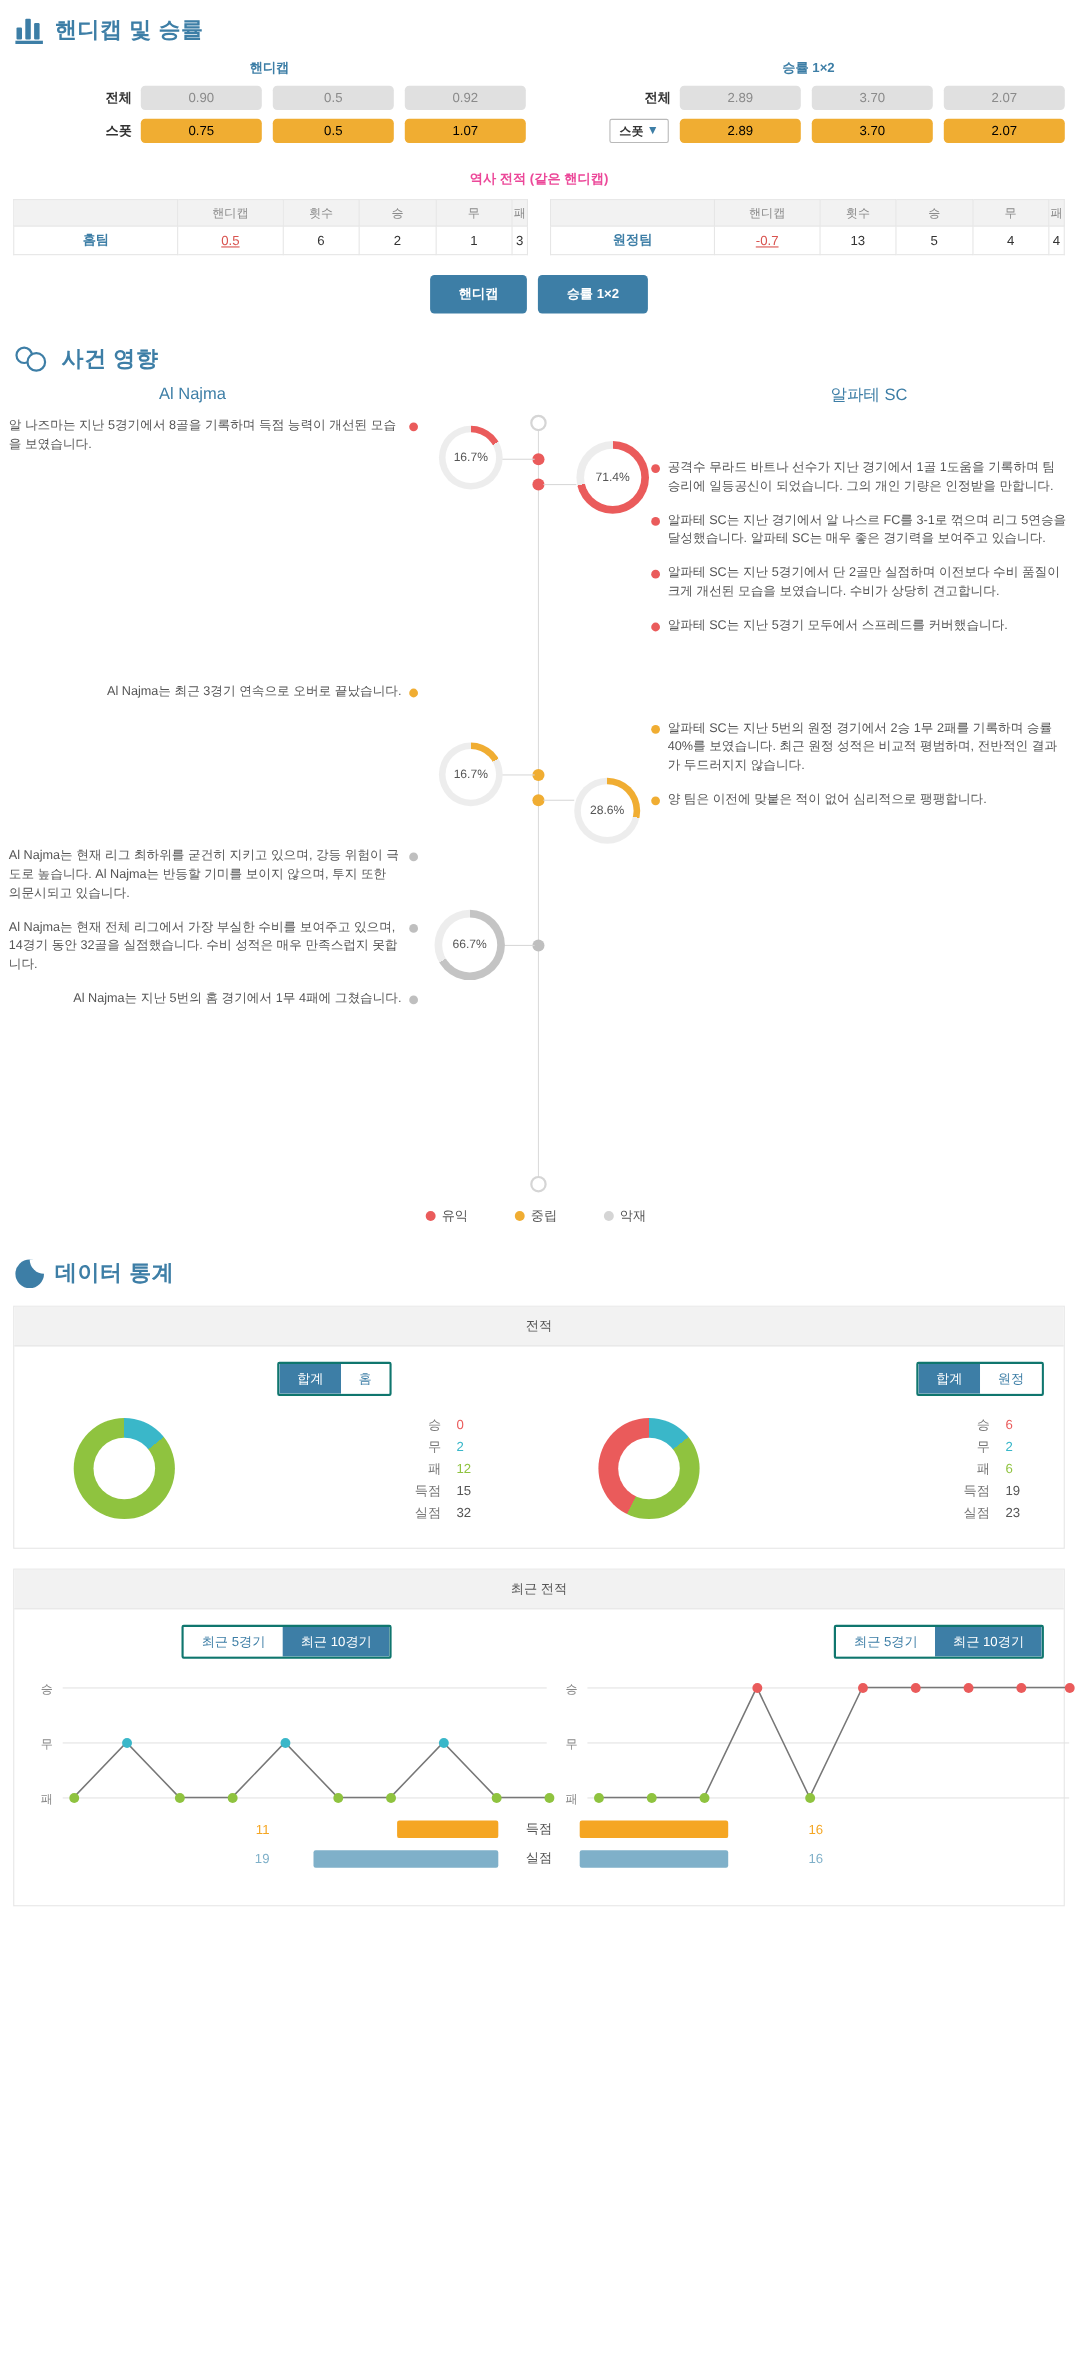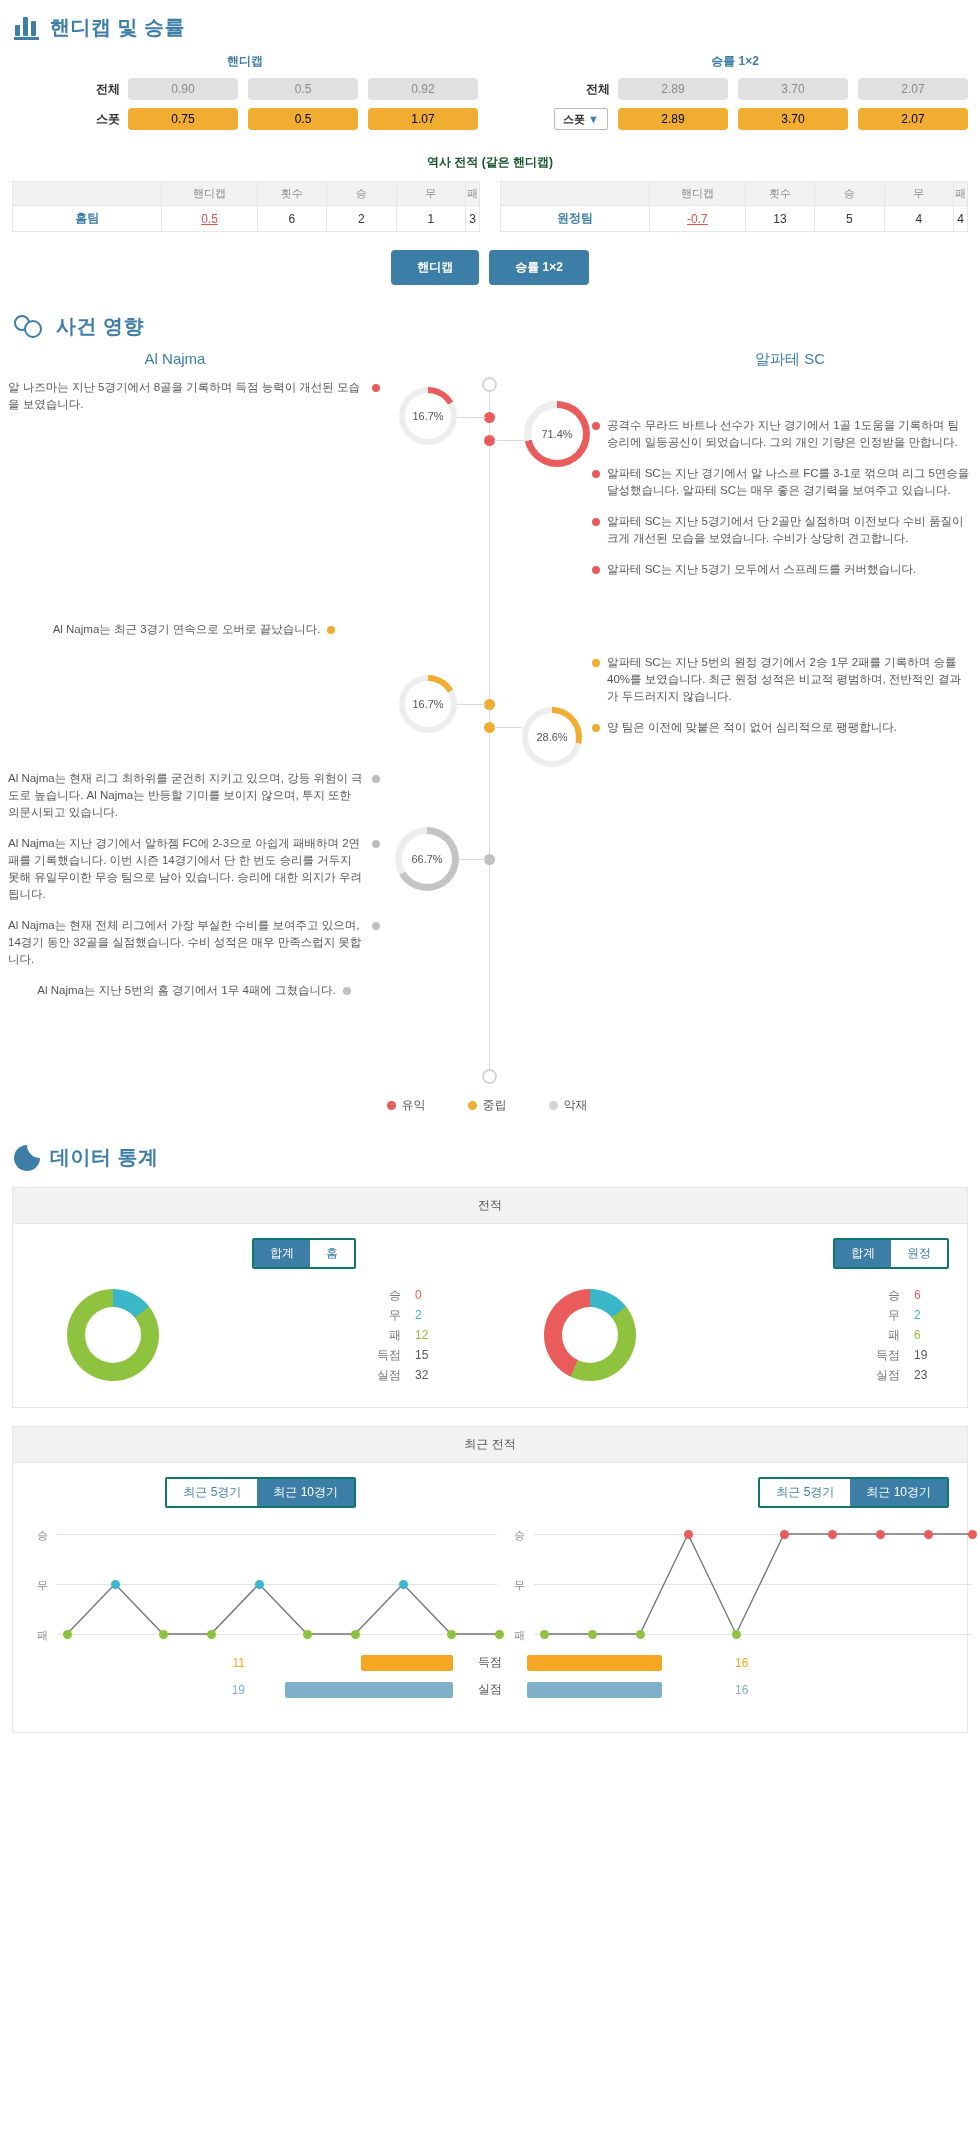--- a/index.html
+++ b/index.html
@@ -48,21 +48,21 @@
   .odds-cell.hl { background:#f0ad32; color:#000000; }
   .odds-cell:last-child { margin-right:0; }
   .select-box {
     width:54px; height:22px; border:1px solid #b9b9b9; border-radius:2px; background:#fff;
     font-size:11px; color:#333; display:flex; align-items:center; justify-content:center; gap:3px;
     margin-right:10px; font-weight:bold;
   }
   .select-box .chev { color:#3d7ea6; font-size:11px; }
 
   
-  .hist-title { text-align:center; font-size:12px; font-weight:bold; color:#14532d; padding:16px 0 10px; }
+  .hist-title { text-align:center; font-size:12px; font-weight:bold; color:#ec4899; padding:16px 0 10px; }
   .hist-wrap { display:flex; justify-content:space-between; padding:0 12px; }
   table.hist { width:468px; border-collapse:collapse; font-size:12px; }
   table.hist th {
     background:#f2f2f2; color:#8a8a8a; font-weight:normal; height:24px; border:1px solid #e6e6e6;
     font-size:11px;
   }
   table.hist td { height:26px; text-align:center; border:1px solid #e6e6e6; color:#333; font-size:12px;}
   table.hist td.team { color:#3d7ea6; font-weight:bold; }
   table.hist td.hcp { color:#d9534f; text-decoration:underline; }
   table.hist col.c1{ width:33%;} table.hist col.c2{width:21%;}
@@ -87,21 +87,21 @@
   .spine-end { position:absolute; left:482px; width:15px; height:15px; border:2px solid #d5d5d5;
      border-radius:50%; background:#fff; }
 
   .ei-cols { display:flex; }
   .ei-left { width:380px; padding-left:8px; }
   .ei-right { width:380px; margin-left:212px; }
 
   .bullet { display:flex; gap:7px; margin-bottom:14px; }
   .bullet .dot { flex:0 0 auto; width:8px; height:8px; border-radius:50%; margin-top:5px; }
   .bullet .txt { font-size:11.5px; line-height:17px; color:#555; }
-  .ei-left .bullet { flex-direction:row-reverse; text-align:left;justify-content:center; }
+  .ei-left .bullet { flex-direction:row-reverse; text-align:left; }
   .dot.good { background:#ea5b5b; }
   .dot.mid  { background:#f0ad32; }
   .dot.bad  { background:#bfbfbf; }
 
   
   .ring { position:absolute; border-radius:50%; display:flex; align-items:center; justify-content:center;
           font-size:11px; color:#555; background:#fff; }
   .ring span { position:relative; z-index:2; }
   .node { position:absolute; width:11px; height:11px; border-radius:50%; }
   .connector { position:absolute; height:1px; background:#d9d9d9; }
@@ -338,24 +338,20 @@
           <div class="bullet" style="margin-bottom:132px;">
             <span class="dot mid"></span>
             <span class="txt">Al Najma는 최근 3경기 연속으로 오버로 끝났습니다.</span>
           </div>
           <div class="bullet">
             <span class="dot bad"></span>
             <span class="txt">Al Najma는 현재 리그 최하위를 굳건히 지키고 있으며, 강등 위험이 극도로 높습니다. Al Najma는 반등할 기미를 보이지 않으며, 투지 또한 의문시되고 있습니다.</span>
           </div>
           <div class="bullet">
             <span class="dot bad"></span>
-            <span class="txt">Al Najma는 지난 경기에서 알하젬 FC에 2-3으로 아쉽게 패배하며 2연패를 기록했습니다. 이번 시즌 14경기에서 단 한 번도 승리를 거두지 못해 유일무이한 무승 팀으로 남아 있습니다. 승리에 대한 의지가 우려됩니다.</span>
-          </div>
-          <div class="bullet">
-            <span class="dot bad"></span>
             <span class="txt">Al Najma는 현재 전체 리그에서 가장 부실한 수비를 보여주고 있으며, 14경기 동안 32골을 실점했습니다. 수비 성적은 매우 만족스럽지 못합니다.</span>
           </div>
           <div class="bullet">
             <span class="dot bad"></span>
             <span class="txt">Al Najma는 지난 5번의 홈 경기에서 1무 4패에 그쳤습니다.</span>
           </div>
         </div>
 
         <div class="ei-right" style="padding-top:38px;">
           <div class="bullet">

